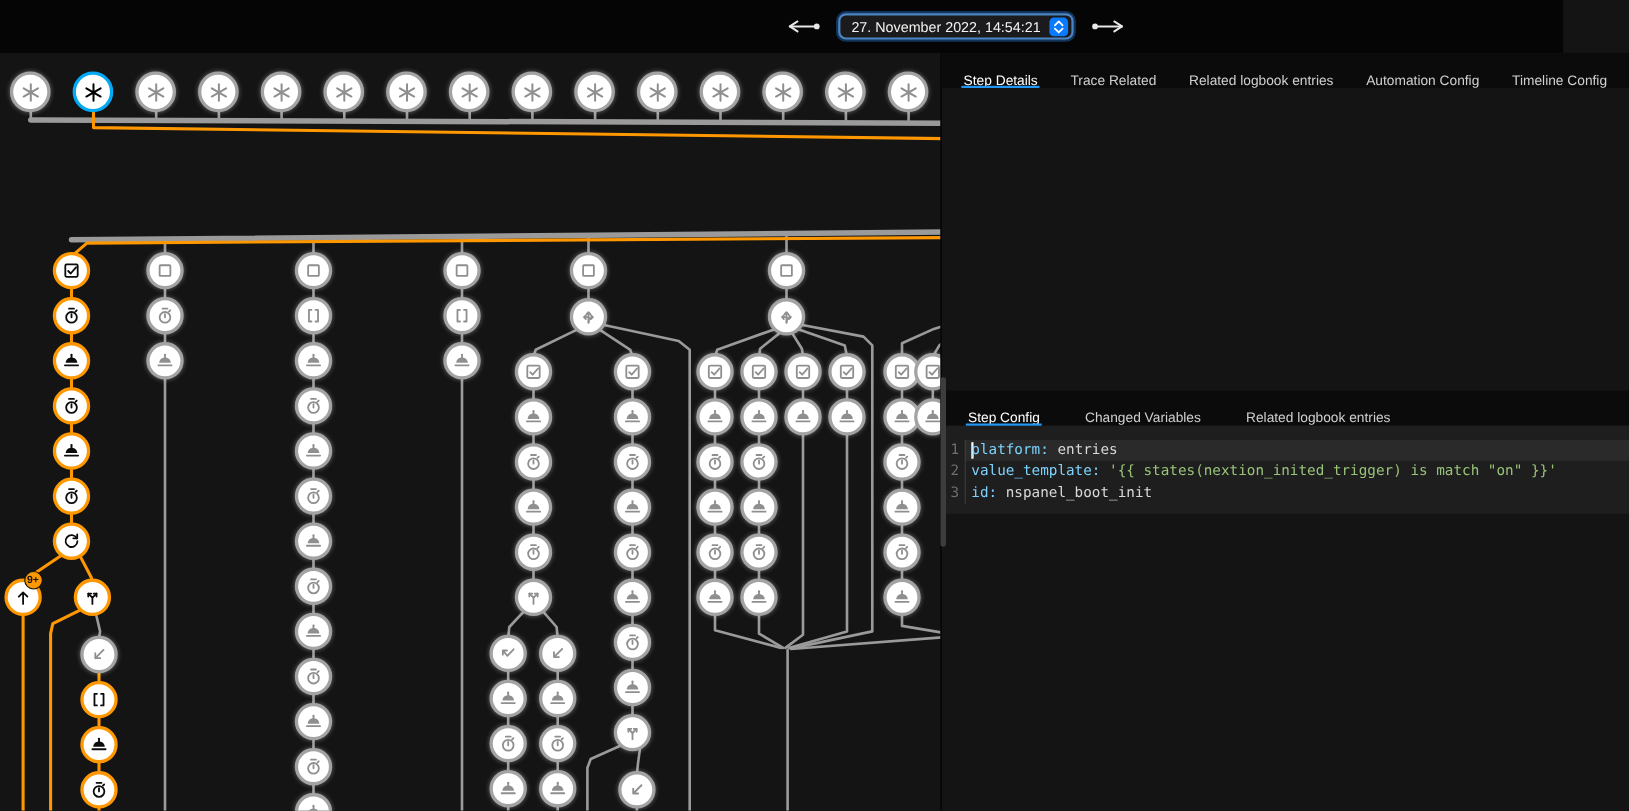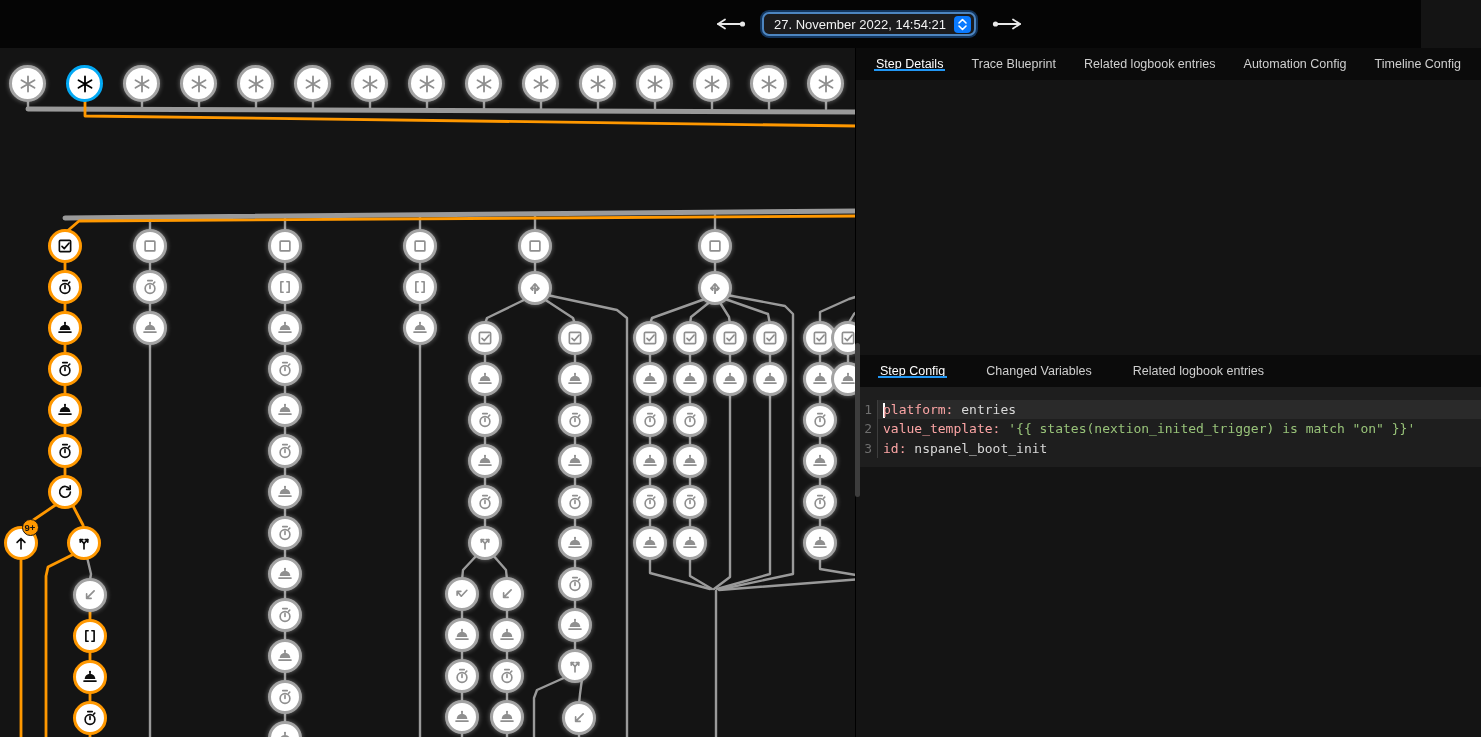--- a/index.html
+++ b/index.html
@@ -40,42 +40,42 @@
   .node.selected { border-color:#03a9f4; box-shadow:none; }
   .node.selected svg { color:#000; }
   .badge { position:absolute; width:17px; height:17px; border-radius:50%;
     background:#ff9800; color:#141414; font-size:9.5px; font-weight:bold;
     display:flex; align-items:center; justify-content:center; z-index:6;
     border:1px solid #141414; }
 
   
   .panel { position:absolute; left:855px; top:48px; width:626px; height:689px;
     background:#141414; border-left:1px solid #000; z-index:10; }
-  .tabbar { height:32px; background:#0b0b0b; display:flex; align-items:center; }
+  .tabbar { height:32px; background:#0b0b0b; display:flex; align-items:flex-end; }
   .tabbar.spread { justify-content:space-between; padding:0 18px; }
   .tabbar.left { justify-content:flex-start; gap:37px; padding:0 0 0 22px; }
   .tab { background:none; border:none; color:#cfcfcf; font-size:12.5px;
     font-family:"Liberation Sans", sans-serif; cursor:pointer; position:relative;
     padding:0 2px; }
   .tab.active { color:#ffffff; }
   .tab.active::after { content:''; position:absolute; left:0; right:0; bottom:0;
     height:2.5px; background:#2196f3; }
   .executed { padding:14px 0 0 18px; color:#ececec; font-size:14.5px; }
   .bottom-block { position:absolute; left:0; top:307px; width:666px; }
   .code-editor { background:#1e1e1e; padding:13px 0 9px 0; cursor:text;
     font-family:"DejaVu Sans Mono", monospace; font-size:13px; }
   .code-row { display:flex; height:19.3px; line-height:19.3px; }
   .gutter { width:21px; text-align:right; padding-right:5px; color:#6e6e6e;
     flex:none; }
   .code-text { flex:1; border-left:1px solid #3d3d3d; padding-left:5px;
     white-space:pre; color:#d8d8d8; position:relative; }
   .code-row.active-line .code-text { background:#2a2a2a; }
   .caret { display:inline-block; width:1.5px; height:15px; background:#fff;
     vertical-align:middle; margin-right:-1.5px; }
-  .tok-key { color:#fca5a5; }
+  .tok-key { color:#7dd3fc; }
   .tok-string { color:#98c379; }
   .tok-plain { color:#d8d8d8; }
   .scroll-thumb { position:absolute; z-index:25; width:5px; border-radius:3px;
     background:#3d3d3d; cursor:pointer; }
 </style>
 </head>
 <body>
 
 <div class="app">
 
@@ -836,21 +836,21 @@
           <line x1="6" y1="6" x2="28" y2="6" stroke="currentColor" stroke-width="1.8" stroke-linecap="round"></line>
           <path d="M21 1.5 L28 6 L21 10.5" fill="none" stroke="currentColor" stroke-width="1.8" stroke-linecap="round" stroke-linejoin="round"></path>
         </svg>
       </button>
     </div>
   </div>
 
   <div class="panel">
     <div class="tabbar spread" id="top-tabs">
         <button class="tab active">Step Details</button>
-        <button class="tab">Trace Blueprint</button>
+        <button class="tab">Trace Related</button>
         <button class="tab">Related logbook entries</button>
         <button class="tab">Automation Config</button>
         <button class="tab">Timeline Config</button>
       </div>
     <div class="bottom-block">
       <div class="tabbar left" id="bottom-tabs">
           <button class="tab active">Step Config</button>
           <button class="tab">Changed Variables</button>
           <button class="tab">Related logbook entries</button>
         </div>

